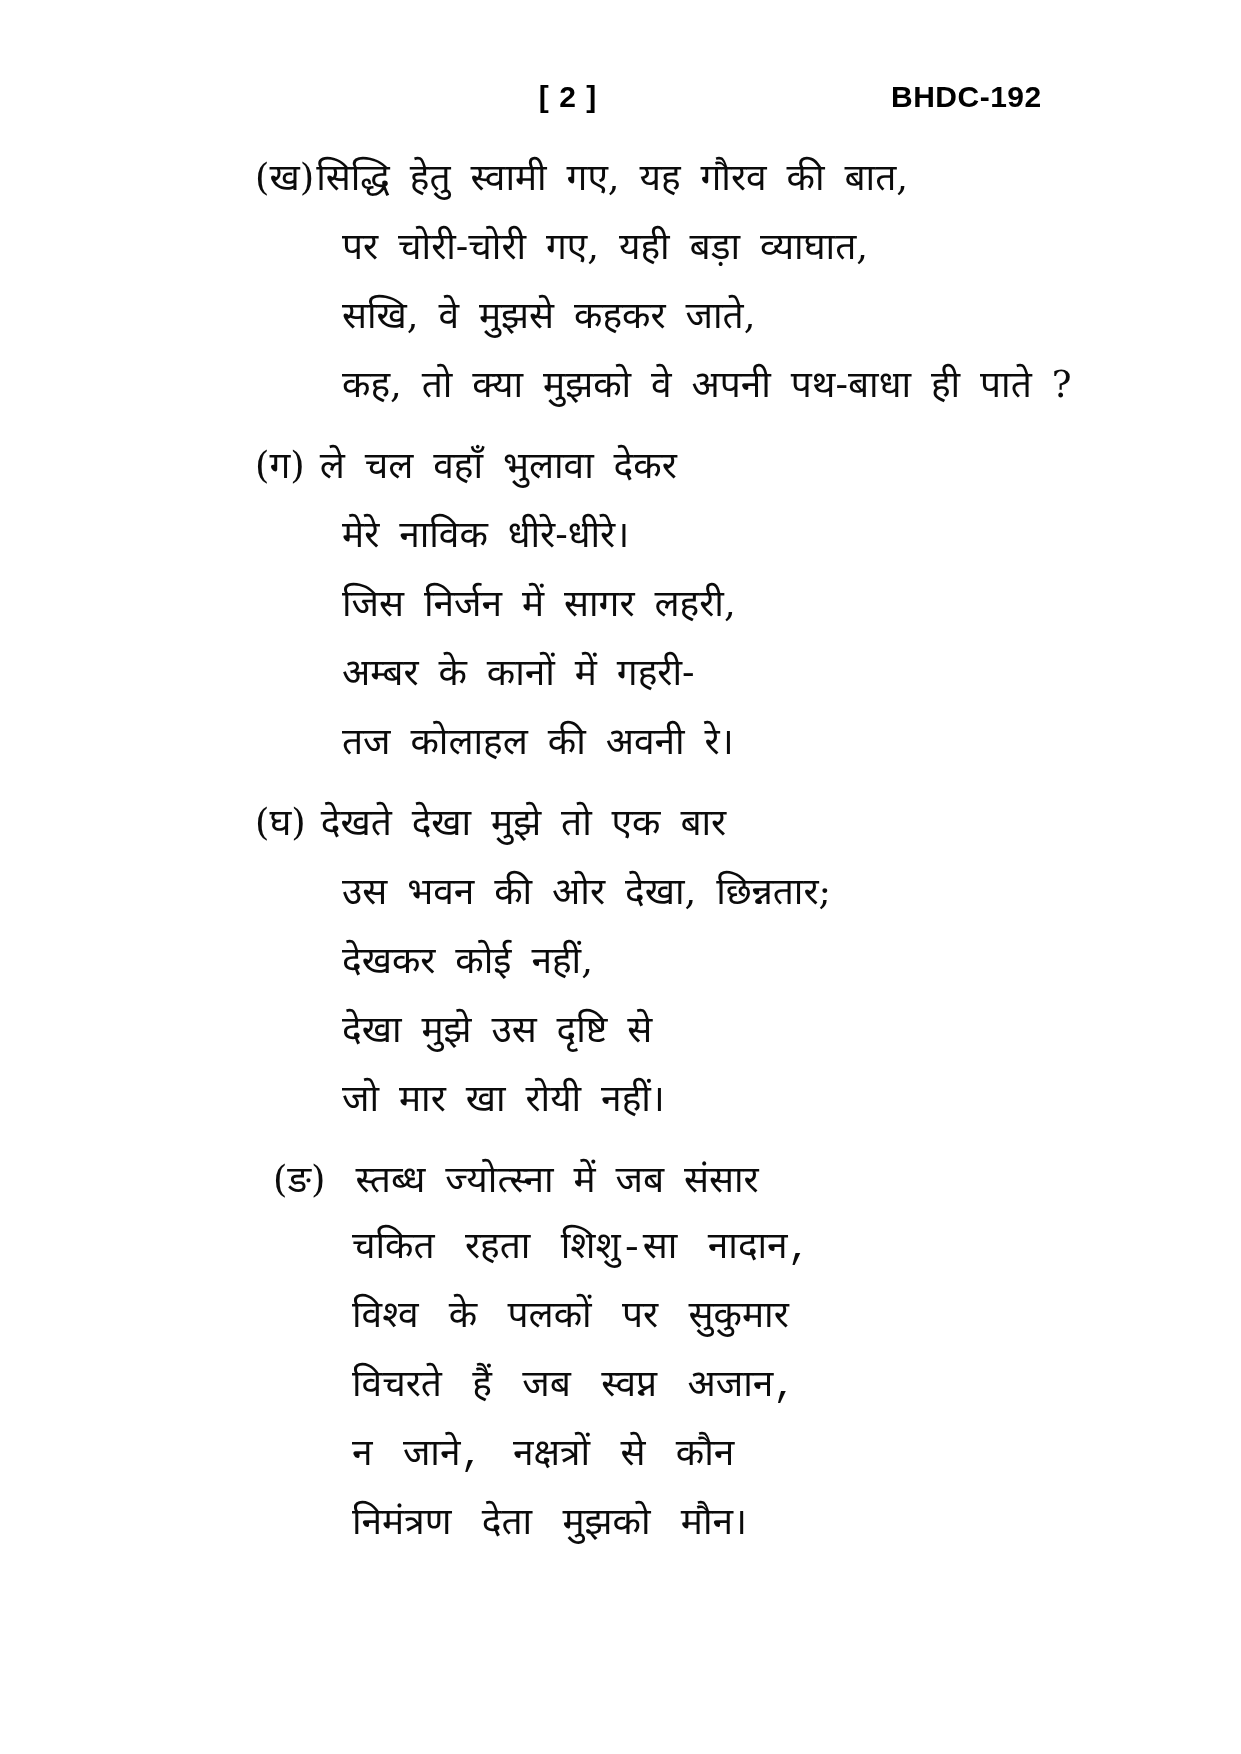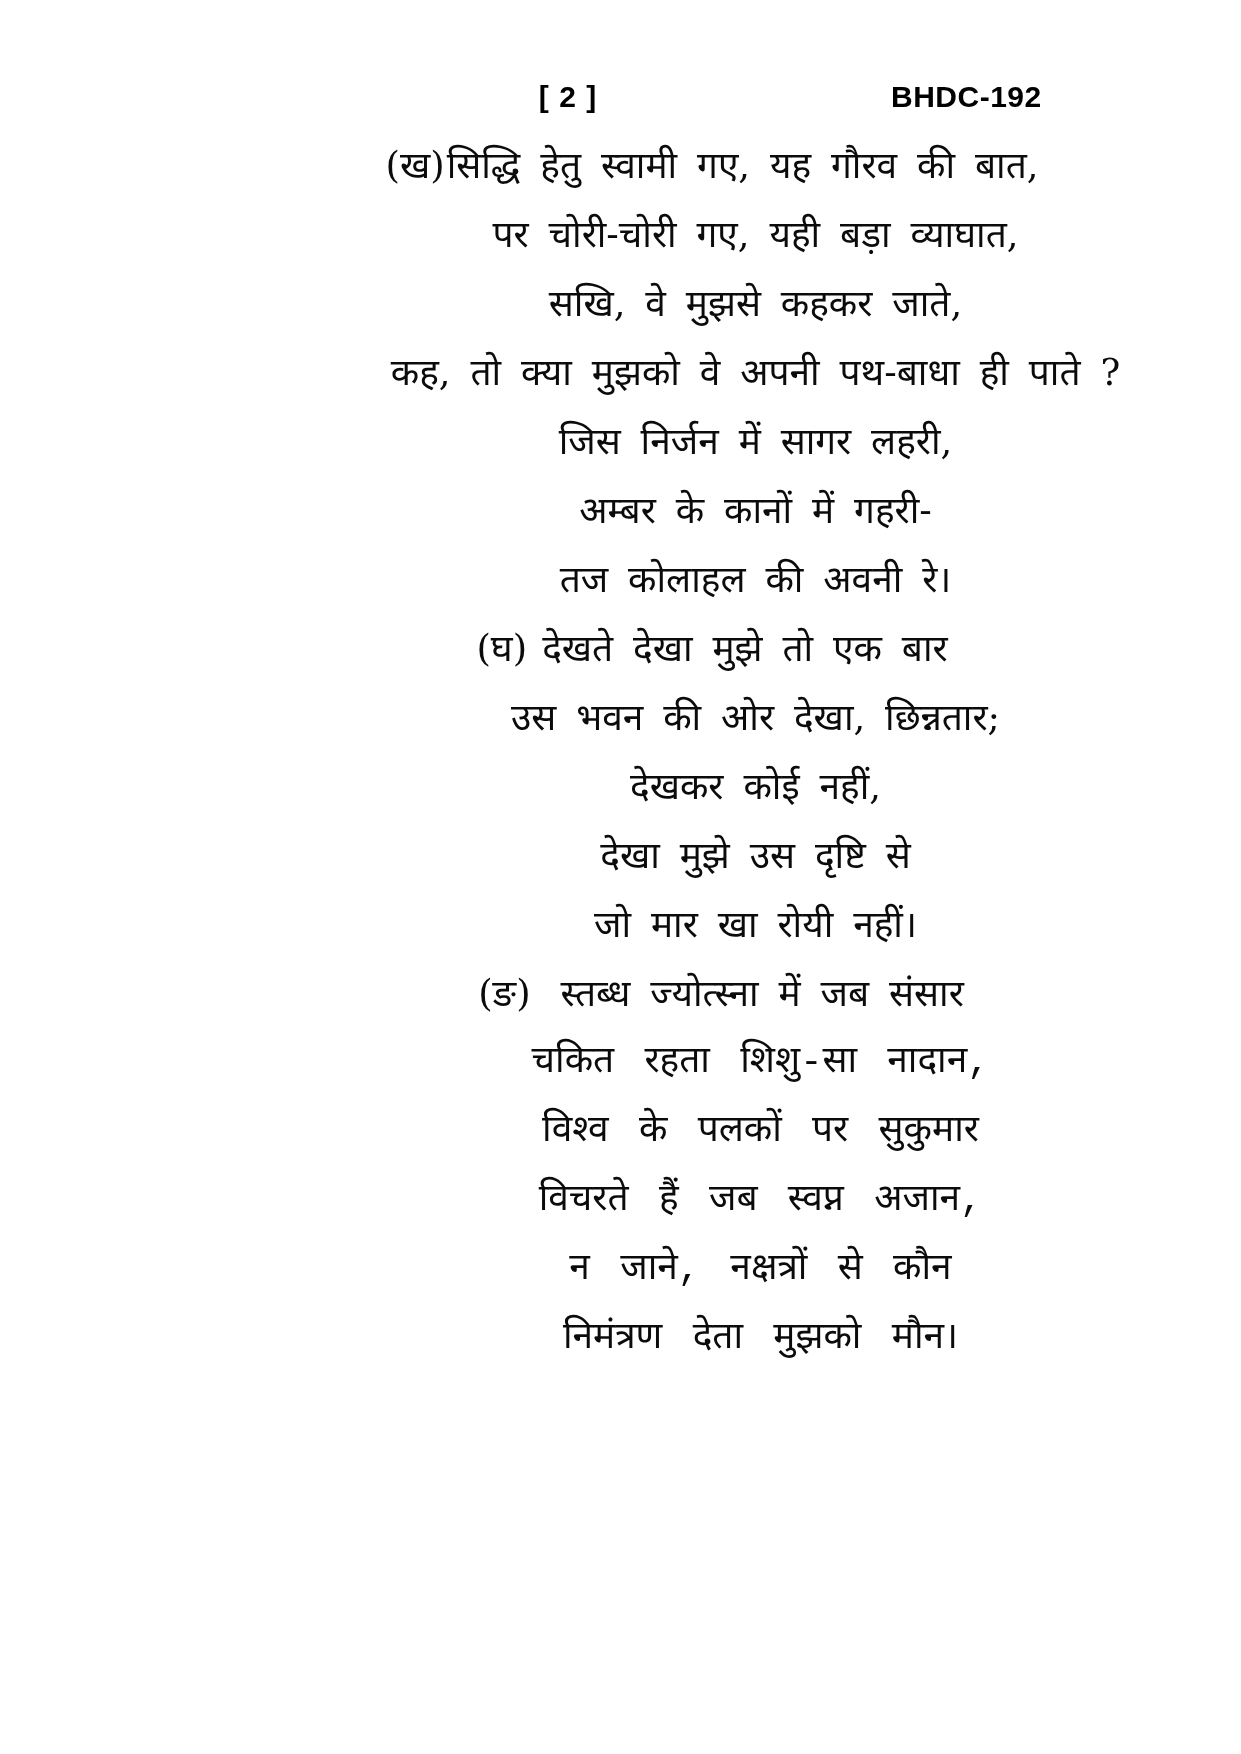--- a/index.html
+++ b/index.html
@@ -44,21 +44,21 @@
     position: absolute;
     top: 131px;
     left: 243px;
     right: 60px;
     font-family: "DejaVu Serif", "Liberation Serif", serif;
     font-size: 37px;
     line-height: 69px;
     color: #0b0b0b;
     word-spacing: 0.22em;
   }
-  .stanza { margin: 0; text-align: center; }
+  .stanza { margin: 12px; }
   .line {
     height: 69px;
     white-space: nowrap;
   }
   .line.cont { padding-left: 87px; }
   .label { display: inline-block; }
   
   .stanza:nth-of-type(1) .label { margin-right: 2px;  }
   .stanza:nth-of-type(2) .label { margin-right: 15px; }
   .stanza:nth-of-type(3) .label { margin-right: 15px; }
@@ -75,20 +75,22 @@
   </div>
 
   <div class="content" id="poem-root">
       <div class="stanza">
         <div class="line first"><span class="label">(ख)</span><span class="text">सिद्धि हेतु स्वामी गए, यह गौरव की बात,</span></div>
         <div class="line cont"><span class="text">पर चोरी-चोरी गए, यही बड़ा व्याघात,</span></div>
         <div class="line cont"><span class="text">सखि, वे मुझसे कहकर जाते,</span></div>
         <div class="line cont"><span class="text">कह, तो क्या मुझको वे अपनी पथ-बाधा ही पाते ?</span></div>
       </div>
       <div class="stanza">
+        <div class="line first"><span class="label">(ग)</span><span class="text">ले चल वहाँ भुलावा देकर</span></div>
+        <div class="line cont"><span class="text">मेरे नाविक धीरे-धीरे।</span></div>
         <div class="line cont"><span class="text">जिस निर्जन में सागर लहरी,</span></div>
         <div class="line cont"><span class="text">अम्बर के कानों में गहरी-</span></div>
         <div class="line cont"><span class="text">तज कोलाहल की अवनी रे।</span></div>
       </div>
       <div class="stanza">
         <div class="line first"><span class="label">(घ)</span><span class="text">देखते देखा मुझे तो एक बार</span></div>
         <div class="line cont"><span class="text">उस भवन की ओर देखा, छिन्नतार;</span></div>
         <div class="line cont"><span class="text">देखकर कोई नहीं,</span></div>
         <div class="line cont"><span class="text">देखा मुझे उस दृष्टि से</span></div>
         <div class="line cont"><span class="text">जो मार खा रोयी नहीं।</span></div>

